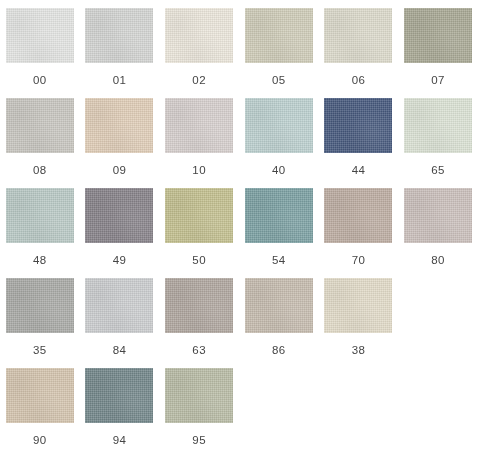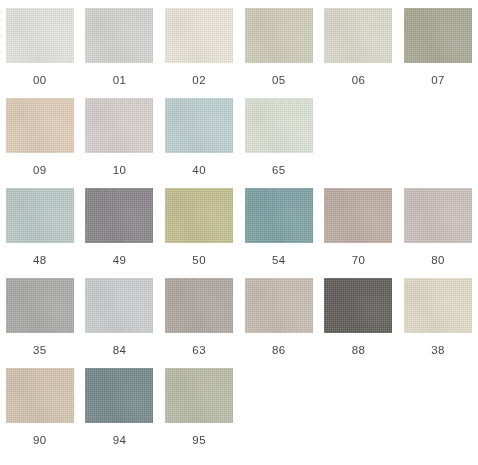--- a/index.html
+++ b/index.html
@@ -113,32 +113,40 @@
         <div class="swatch-chip" style="background-color: rgb(220, 218, 203);"></div>
         <div class="swatch-label">06</div>
       </div>
       <div class="swatch-cell">
         <div class="swatch-chip" style="background-color: rgb(168, 168, 148);"></div>
         <div class="swatch-label">07</div>
       </div>
     </div>
     <div class="swatch-row">
       <div class="swatch-cell">
+        <div class="swatch-chip" style="background-color: rgb(200, 198, 192);"></div>
+        <div class="swatch-label">08</div>
+      </div>
+      <div class="swatch-cell">
         <div class="swatch-chip" style="background-color: rgb(224, 205, 183);"></div>
         <div class="swatch-label">09</div>
       </div>
       <div class="swatch-cell">
         <div class="swatch-chip" style="background-color: rgb(214, 207, 205);"></div>
         <div class="swatch-label">10</div>
       </div>
       <div class="swatch-cell">
         <div class="swatch-chip" style="background-color: rgb(188, 208, 207);"></div>
         <div class="swatch-label">40</div>
       </div>
       <div class="swatch-cell">
+        <div class="swatch-chip" style="background-color: rgb(70, 89, 125);"></div>
+        <div class="swatch-label">44</div>
+      </div>
+      <div class="swatch-cell">
         <div class="swatch-chip" style="background-color: rgb(219, 226, 212);"></div>
         <div class="swatch-label">65</div>
       </div>
     </div>
     <div class="swatch-row">
       <div class="swatch-cell">
         <div class="swatch-chip" style="background-color: rgb(185, 201, 197);"></div>
         <div class="swatch-label">48</div>
       </div>
       <div class="swatch-cell">
@@ -171,24 +179,20 @@
         <div class="swatch-chip" style="background-color: rgb(203, 205, 207);"></div>
         <div class="swatch-label">84</div>
       </div>
       <div class="swatch-cell">
         <div class="swatch-chip" style="background-color: rgb(176, 167, 159);"></div>
         <div class="swatch-label">63</div>
       </div>
       <div class="swatch-cell">
         <div class="swatch-chip" style="background-color: rgb(198, 188, 175);"></div>
         <div class="swatch-label">86</div>
-      </div>
-      <div class="swatch-cell">
-        <div class="swatch-chip" style="background-color: rgb(93, 89, 86);"></div>
-        <div class="swatch-label">88</div>
       </div>
       <div class="swatch-cell">
         <div class="swatch-chip" style="background-color: rgb(226, 219, 200);"></div>
         <div class="swatch-label">38</div>
       </div>
     </div>
     <div class="swatch-row">
       <div class="swatch-cell">
         <div class="swatch-chip" style="background-color: rgb(212, 196, 174);"></div>
         <div class="swatch-label">90</div>

